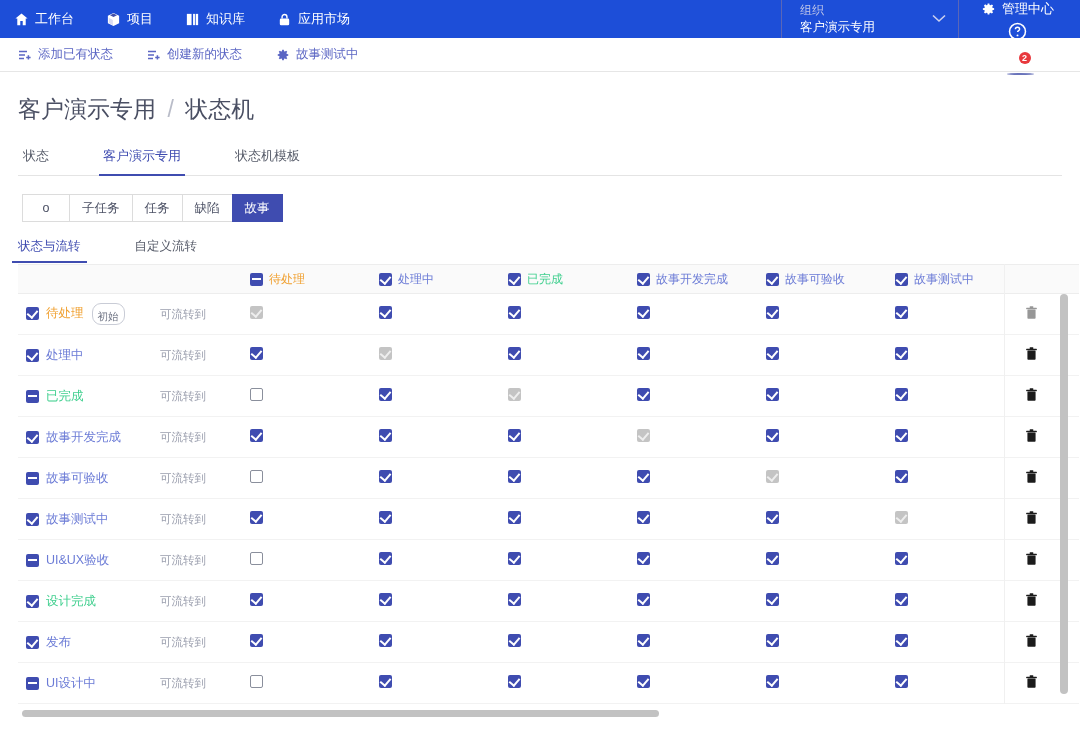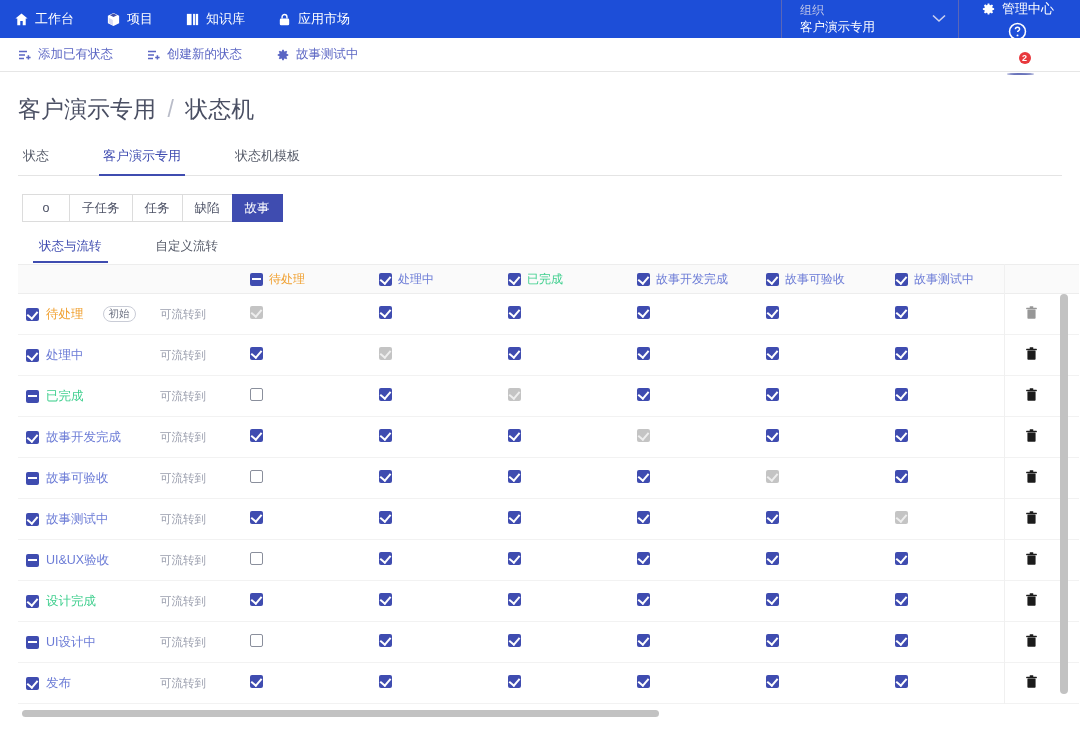--- a/index.html
+++ b/index.html
@@ -69,21 +69,21 @@
   .typebtn{
     min-width:47px; height:28px; border:1px solid #dcdcdc; border-right:none;
     display:flex; align-items:center; justify-content:center; font-size:12.5px;
     color:#4a4f63; background:#fff; cursor:pointer; padding:0 12px;
   }
   .typebtn:last-child{ border-right:1px solid #dcdcdc; }
   .typebtn.active{ background:#3f4cb0; border-color:#3f4cb0; color:#fff; }
 
   .subtabs{ display:flex; margin-top:16px; font-size:12.5px; }
   .subtab{ padding:0 0 8px 0; margin-right:54px; color:#555a68; cursor:pointer; position:relative; }
-  .subtab.first{ margin-left:21px; }
+  .subtab.first{ margin-left:0; }
   .subtab.active{ color:#3f4cb0; }
   .subtab.active:after{ content:""; position:absolute; left:-6px; right:-6px; bottom:0; height:2px; background:#3f4cb0; }
 
   
   .tablewrap{ position:relative; margin-top:1px; }
   .matrix{ width:1044px; border-collapse:collapse; table-layout:fixed; font-size:12.5px; }
   .matrix col.c-name{ width:142px; }
   .matrix col.c-to{ width:88px; }
   .matrix col.c-cell{ width:129px; }
   .matrix col.c-del{ width:57px; }
@@ -97,21 +97,21 @@
   }
   .matrix tbody tr:first-child td{ border-top:none; }
 
   .hcell{ display:flex; align-items:center; gap:6px; padding-left:2px; }
   .hlabel{ font-size:12px; }
 
   .namecell{ display:flex; align-items:center; gap:7px; padding-left:8px; }
   .namelabel{ font-size:12.5px; }
   .initbadge{
     font-size:10.5px; color:#707585; border:1px solid #c9ccd6;
-    border-radius:9px; padding:1px 5px 2px 5px; line-height:1.1; margin-left:12px;
+    border-radius:9px; padding:7px 5px 2px 5px; line-height:1.1; margin-left:1px;
   }
   .tolabel{ color:#9b9fae; font-size:11.5px; }
 
   .cellbox{ padding-left:2px; }
 
   
   .cb{ width:13px; height:13px; border-radius:2px; display:inline-block; position:relative; flex:0 0 auto; cursor:pointer; }
   .cb.checked{ background:#3f4cb0; }
   .cb.checked:after{
     content:""; position:absolute; left:3px; top:1px; width:5px; height:8px;
@@ -621,61 +621,61 @@
                 <svg width="13" height="14" viewBox="0 0 14 15">
                   <rect x="2.6" y="3.6" width="8.8" height="10.2" rx="0.8" fill="#1b1b1b"></rect>
                   <rect x="1.2" y="1.9" width="11.6" height="1.5" rx="0.5" fill="#1b1b1b"></rect>
                   <rect x="5" y="0.3" width="4" height="1.7" rx="0.5" fill="#1b1b1b"></rect>
                 </svg>
               </span></td>
           </tr>
           <tr>
             <td>
               <div class="namecell">
+                <span class="cb checked"></span>
+                <span class="namelabel" style="color:#6b7bd6">发布</span>
+              </div>
+            </td>
+            <td><span class="tolabel">可流转到</span></td>
+            <td>
+              <div class="cellbox"><span class="cb checked"></span></div>
+            </td>
+            <td>
+              <div class="cellbox"><span class="cb checked"></span></div>
+            </td>
+            <td>
+              <div class="cellbox"><span class="cb checked"></span></div>
+            </td>
+            <td>
+              <div class="cellbox"><span class="cb checked"></span></div>
+            </td>
+            <td>
+              <div class="cellbox"><span class="cb checked"></span></div>
+            </td>
+            <td>
+              <div class="cellbox"><span class="cb checked"></span></div>
+            </td>
+            <td><span class="trash">
+                <svg width="13" height="14" viewBox="0 0 14 15">
+                  <rect x="2.6" y="3.6" width="8.8" height="10.2" rx="0.8" fill="#1b1b1b"></rect>
+                  <rect x="1.2" y="1.9" width="11.6" height="1.5" rx="0.5" fill="#1b1b1b"></rect>
+                  <rect x="5" y="0.3" width="4" height="1.7" rx="0.5" fill="#1b1b1b"></rect>
+                </svg>
+              </span></td>
+          </tr>
+          <tr>
+            <td>
+              <div class="namecell">
                 <span class="cb indet"></span>
                 <span class="namelabel" style="color:#6b7bd6">UI设计中</span>
               </div>
             </td>
             <td><span class="tolabel">可流转到</span></td>
             <td>
               <div class="cellbox"><span class="cb empty"></span></div>
-            </td>
-            <td>
-              <div class="cellbox"><span class="cb checked"></span></div>
-            </td>
-            <td>
-              <div class="cellbox"><span class="cb checked"></span></div>
-            </td>
-            <td>
-              <div class="cellbox"><span class="cb checked"></span></div>
-            </td>
-            <td>
-              <div class="cellbox"><span class="cb checked"></span></div>
-            </td>
-            <td>
-              <div class="cellbox"><span class="cb checked"></span></div>
-            </td>
-            <td><span class="trash">
-                <svg width="13" height="14" viewBox="0 0 14 15">
-                  <rect x="2.6" y="3.6" width="8.8" height="10.2" rx="0.8" fill="#1b1b1b"></rect>
-                  <rect x="1.2" y="1.9" width="11.6" height="1.5" rx="0.5" fill="#1b1b1b"></rect>
-                  <rect x="5" y="0.3" width="4" height="1.7" rx="0.5" fill="#1b1b1b"></rect>
-                </svg>
-              </span></td>
-          </tr>
-          <tr>
-            <td>
-              <div class="namecell">
-                <span class="cb checked"></span>
-                <span class="namelabel" style="color:#6b7bd6">发布</span>
-              </div>
-            </td>
-            <td><span class="tolabel">可流转到</span></td>
-            <td>
-              <div class="cellbox"><span class="cb checked"></span></div>
             </td>
             <td>
               <div class="cellbox"><span class="cb checked"></span></div>
             </td>
             <td>
               <div class="cellbox"><span class="cb checked"></span></div>
             </td>
             <td>
               <div class="cellbox"><span class="cb checked"></span></div>
             </td>

